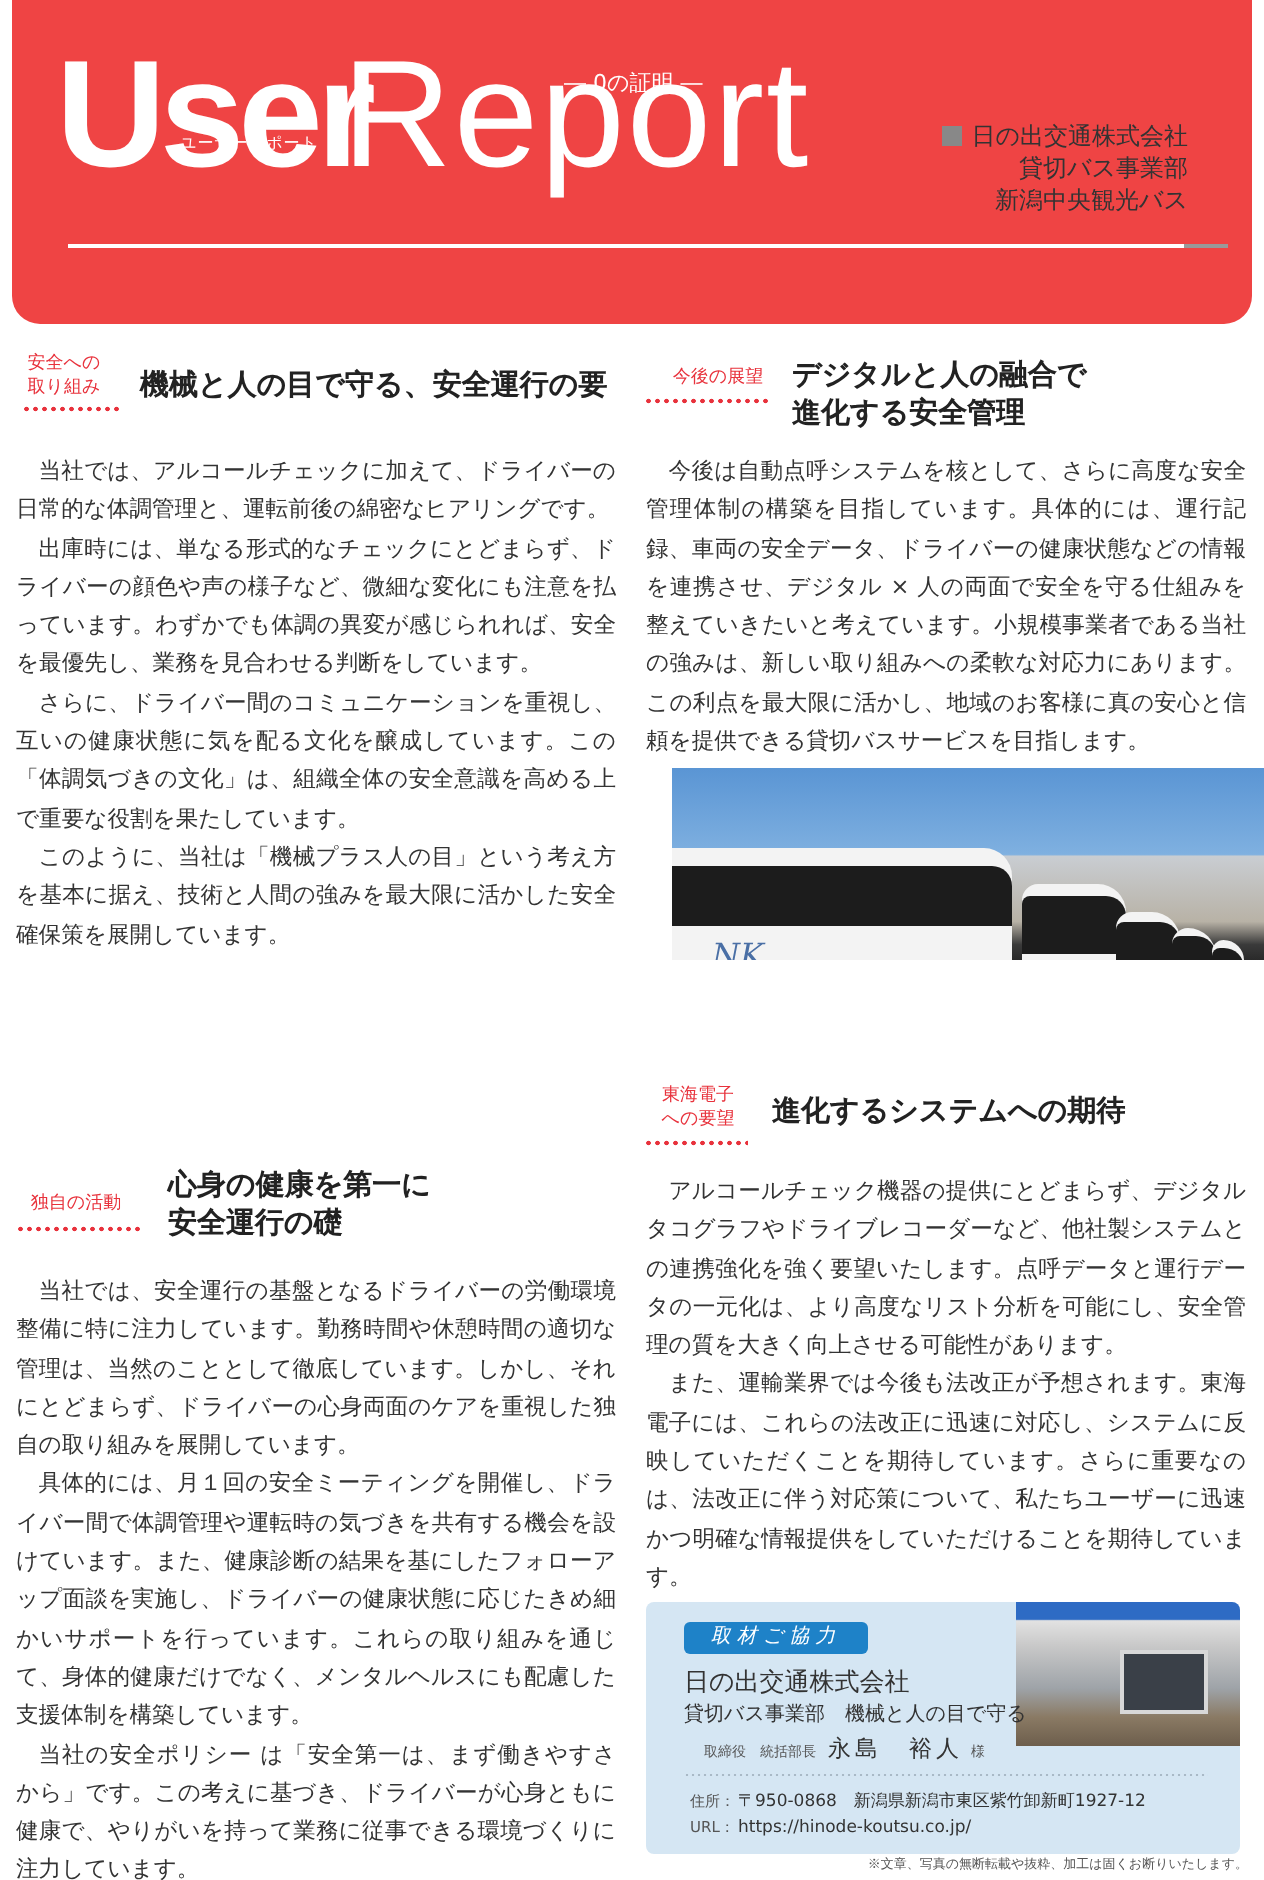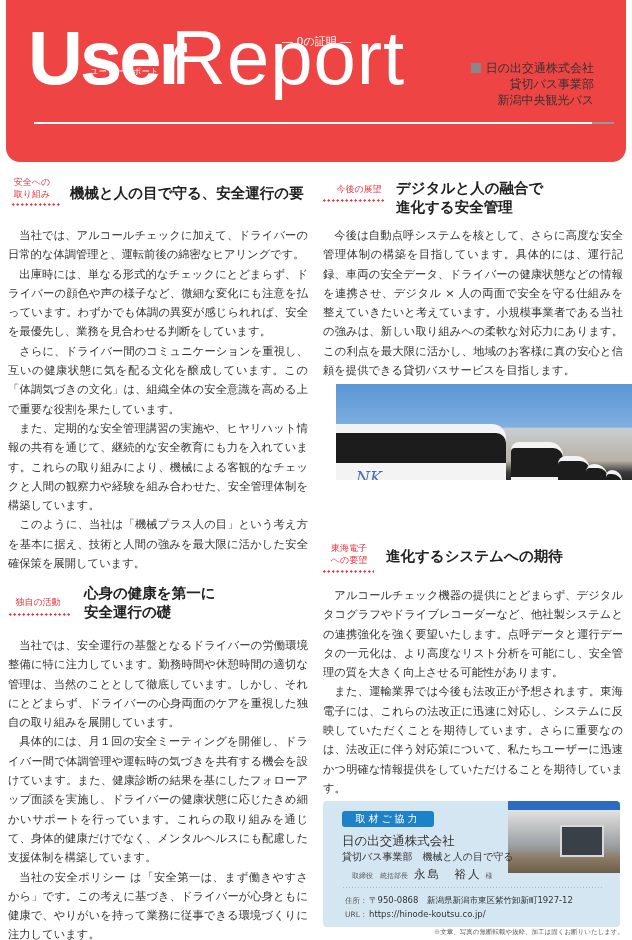--- a/index.html
+++ b/index.html
@@ -66,21 +66,21 @@
     .bus .stripe { position: absolute; left: 0; right: 0; bottom: 8%; height: 6%; background: #b9a56a; }
     .bus-logo { position: absolute; left: 20px; top: 84px; font-family: "DejaVu Serif", serif; font-style: italic; font-size: 16px; color: #4a6fa5; }
 
     .coop-box {
       position: absolute; left: 323px; top: 801px; width: 297px; height: 126px;
       background: #d5e6f3; border-radius: 4px;
     }
     .coop-badge {
       position: absolute; left: 19px; top: 10px; width: 92px; height: 16px;
       background: #1e82c8; border-radius: 3px; color: #fff; font-size: 10px;
-      text-align: center; line-height: 16px; letter-spacing: 3px;
+      text-align: center; line-height: 16px; letter-spacing: 3px; font-style: italic;
     }
     .coop-photo {
       position: absolute; left: 185px; top: 0; width: 112px; height: 72px;
       background: linear-gradient(180deg, #2e6bc4 0%, #2e6bc4 12%, #e2e2e2 13%, #c9c9c9 30%, #9ea3a8 60%, #8a7a64 80%, #6d5e4c 100%);
       border-radius: 0 4px 0 0; overflow: hidden;
     }
     .coop-photo .door { position: absolute; left: 52px; top: 24px; width: 44px; height: 32px; background: #3a4048; border: 2px solid #d8d8d8; }
     .coop-company { position: absolute; left: 19px; top: 32px; font-size: 12.5px; color: #333; }
     .coop-dept { position: absolute; left: 19px; top: 49px; font-size: 10px; color: #333; }
     .coop-person { position: absolute; left: 29px; top: 66px; font-size: 7px; color: #555; }
@@ -115,21 +115,20 @@
 <div class="sec-tag" style="left:12px;top:176px;width:40px;">
   <div>安全への</div>
     <div>取り組み</div>
 </div>
 <div class="dots" style="left:11px;top:203px;width:50px;"></div>
 <div class="sec-title" style="left:70px;top:183px;">機械と人の目で守る、安全運行の要</div>
 <div class="body-text" style="left:8px;top:226px;width:300px;">
   <p>当社では、アルコールチェックに加えて、ドライバーの日常的な体調管理と、運転前後の綿密なヒアリングです。</p>
   <p>出庫時には、単なる形式的なチェックにとどまらず、ドライバーの顔色や声の様子など、微細な変化にも注意を払っています。わずかでも体調の異変が感じられれば、安全を最優先し、業務を見合わせる判断をしています。</p>
   <p>さらに、ドライバー間のコミュニケーションを重視し、互いの健康状態に気を配る文化を醸成しています。この「体調気づきの文化」は、組織全体の安全意識を高める上で重要な役割を果たしています。</p>
-  <p>また、定期的な安全管理講習の実施や、ヒヤリハット情報の共有を通じて、継続的な安全教育にも力を入れています。これらの取り組みにより、機械による客観的なチェックと人間の観察力や経験を組み合わせた、安全管理体制を構築しています。</p>
   <p>このように、当社は「機械プラス人の目」という考え方を基本に据え、技術と人間の強みを最大限に活かした安全確保策を展開しています。</p>
 </div>
 
 <div class="sec-tag" style="left:14px;top:596px;width:48px;">
   <div>独自の活動</div>
 </div>
 <div class="dots" style="left:8px;top:613px;width:62px;"></div>
 <div class="sec-title" style="left:84px;top:583px;">
   <div>心身の健康を第一に</div>
     <div>安全運行の礎</div>

